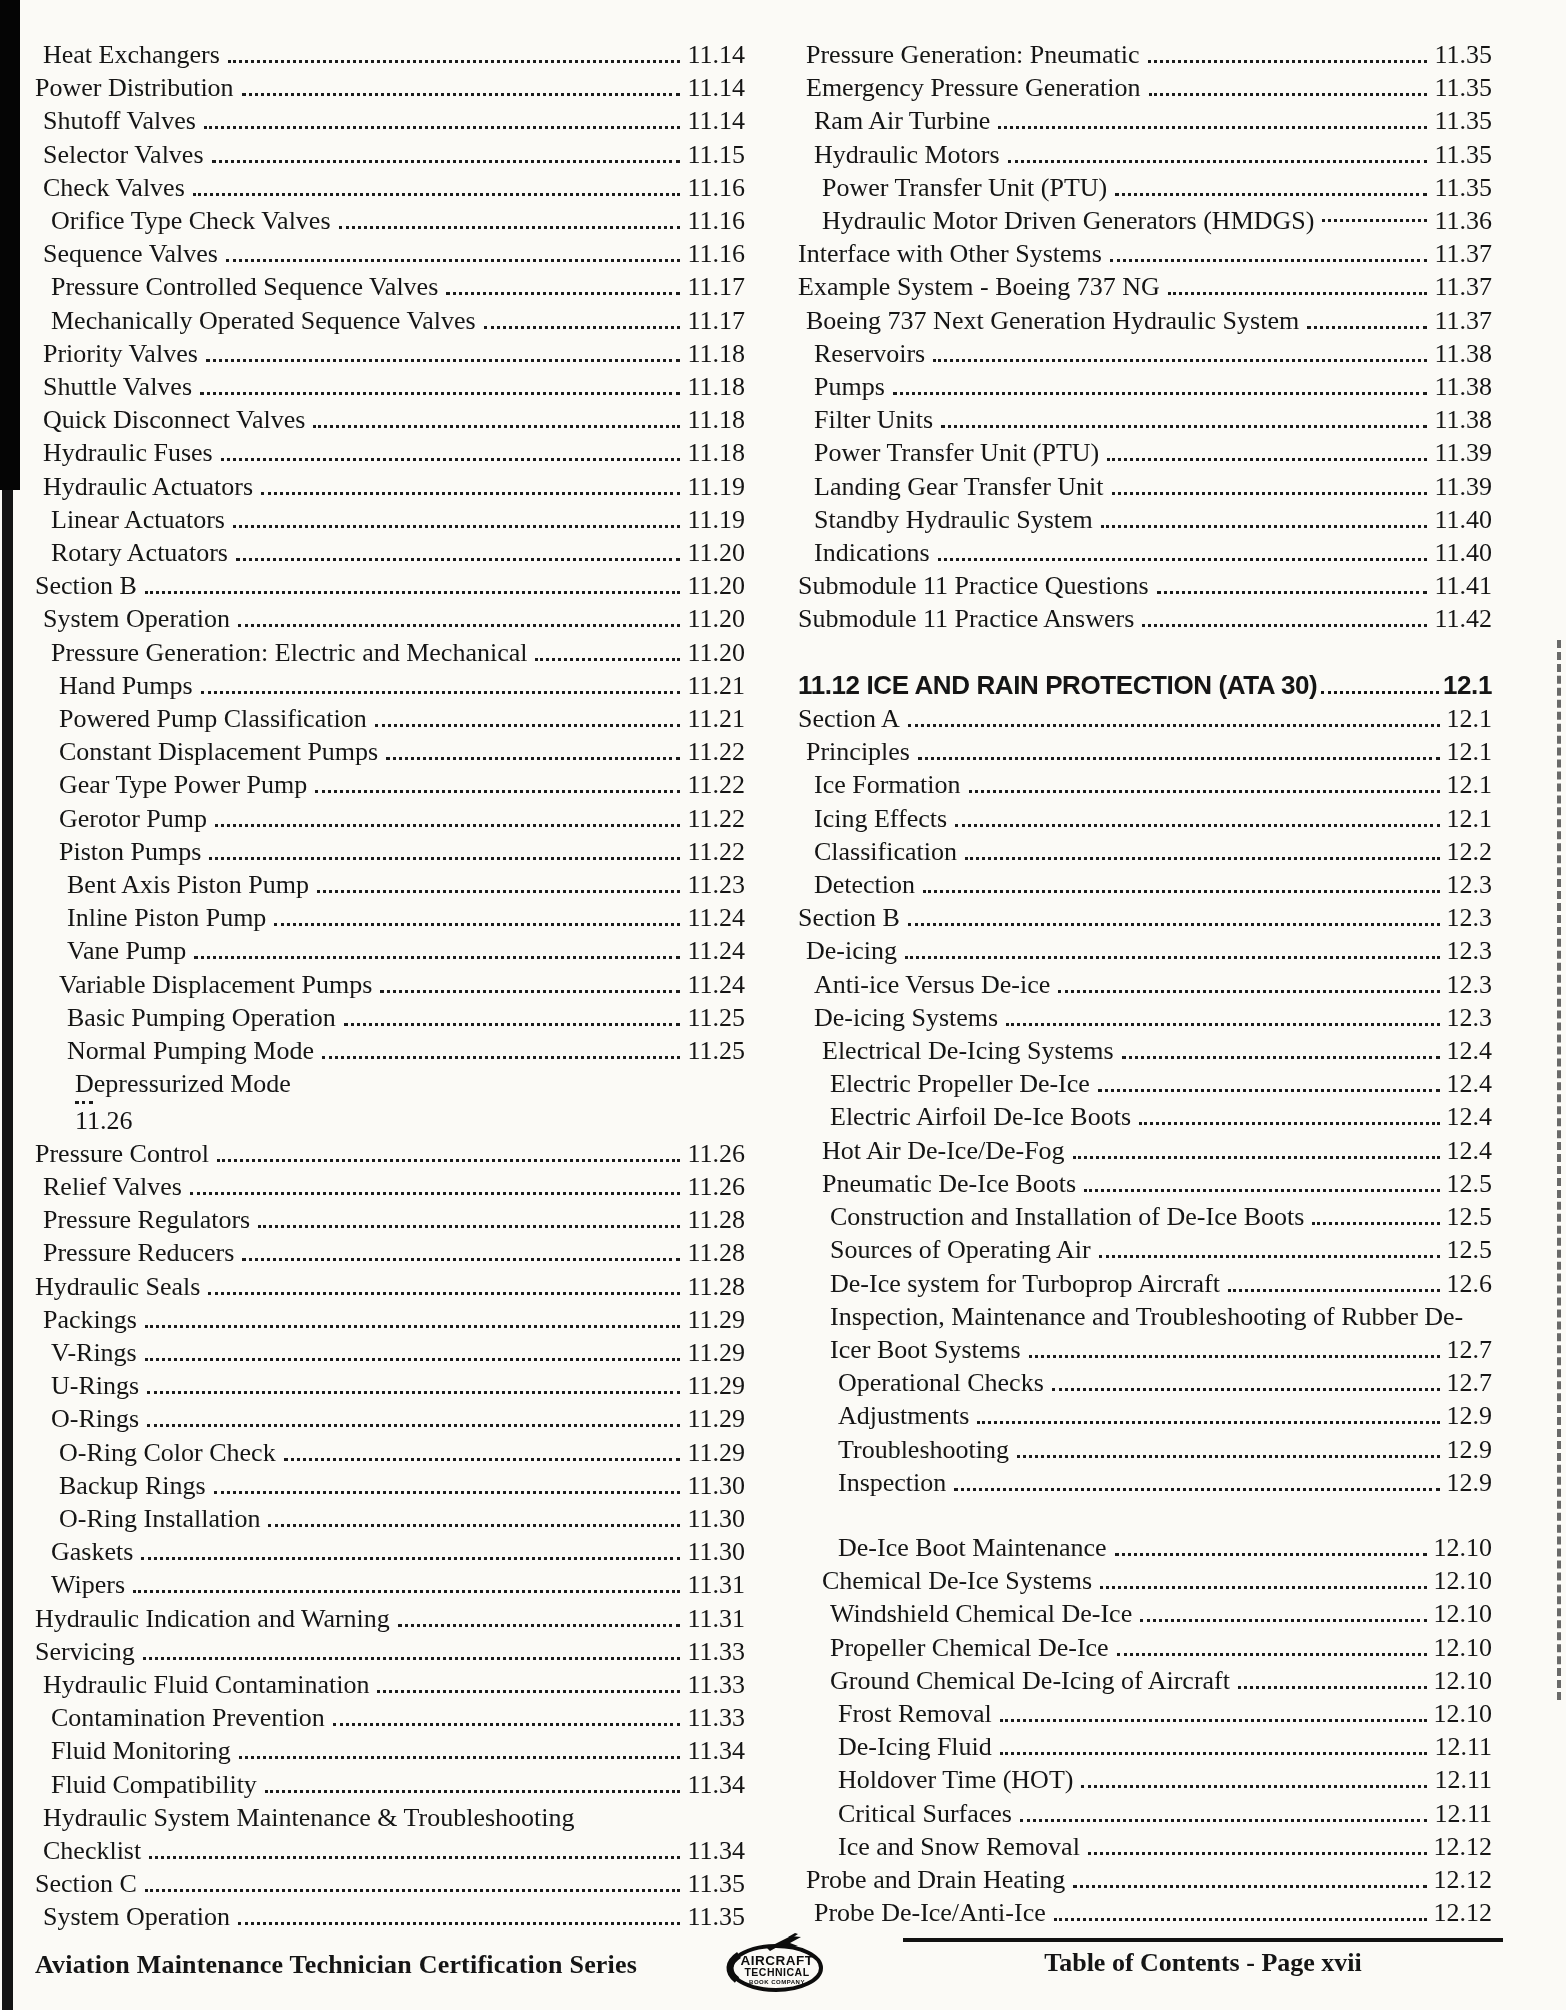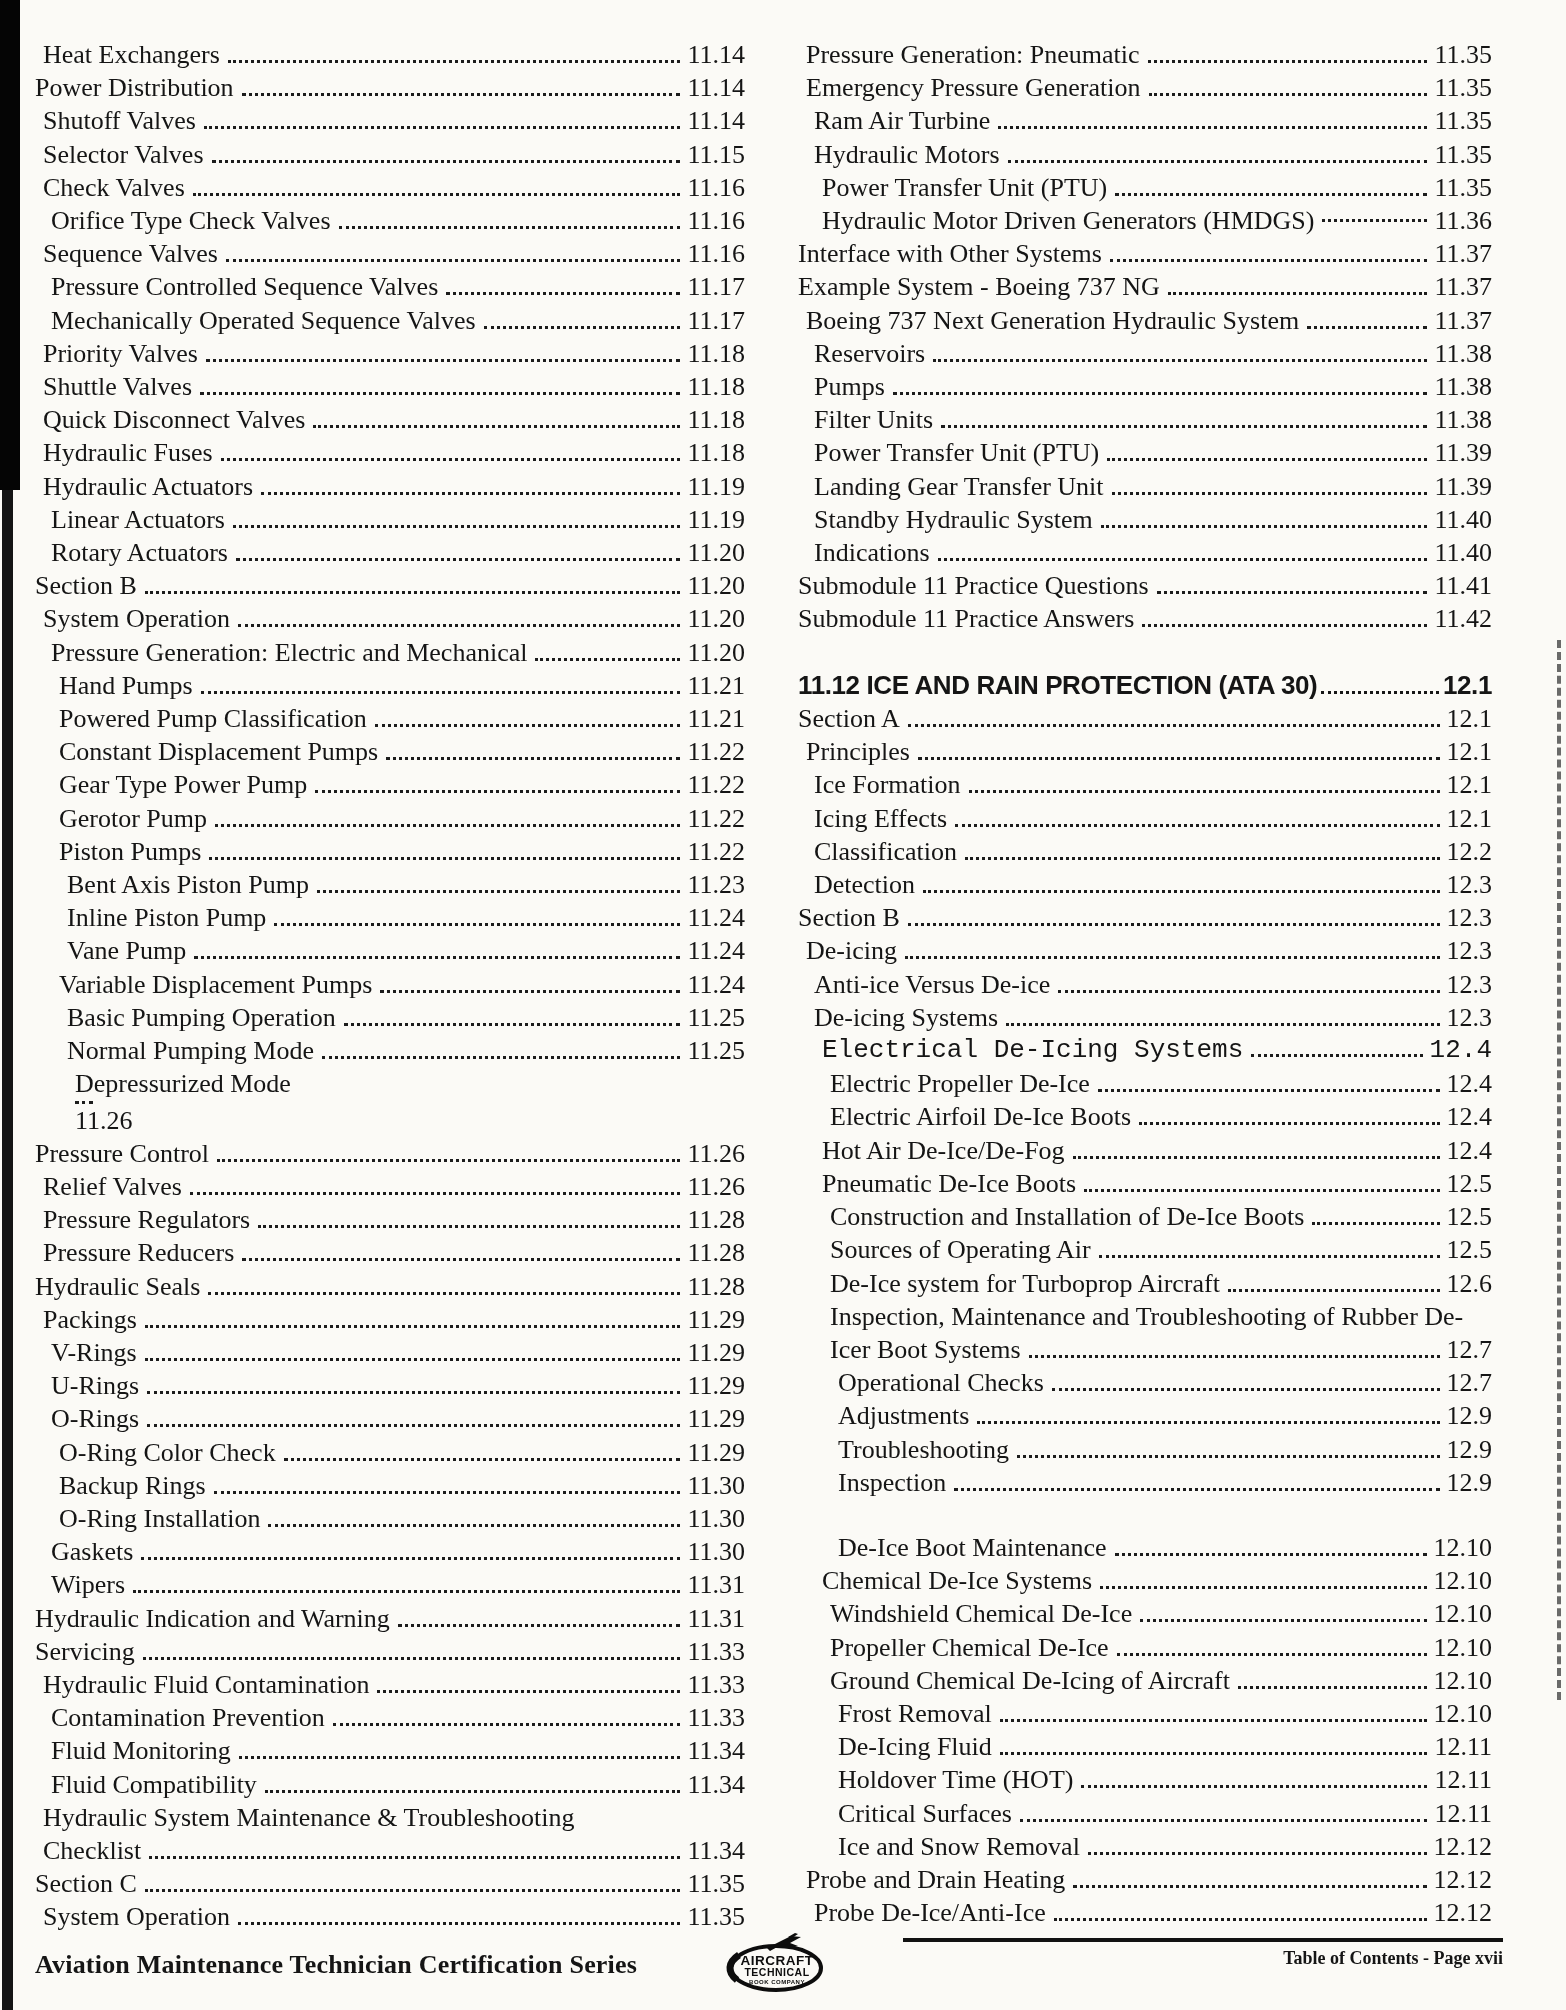--- a/index.html
+++ b/index.html
@@ -28,21 +28,21 @@
   .row.spacer{height:33.2px;}
   .row.heading{
     font-family:"Liberation Sans","DejaVu Sans",sans-serif;
     font-weight:700;font-size:26px;letter-spacing:-0.4px;
   }
   .row.heading .dots{border-bottom:3px dotted #161616;margin:0 4px 2px 4px;}
 
   
   #footer-left{position:absolute;left:35px;top:1950px;font-size:26px;font-weight:700;letter-spacing:.2px;}
   #footer-rule{position:absolute;left:903px;top:1938px;width:600px;height:4px;background:#121212;}
-  #footer-right{position:absolute;left:903px;top:1948px;width:600px;text-align:right;font-size:18px;font-weight:700;}
+  #footer-right{position:absolute;left:903px;top:1948px;width:600px;text-align:center;font-size:26px;font-weight:700;}
   #logo{position:absolute;left:725px;top:1930px;}
   #logo text{font-family:"Liberation Sans","DejaVu Sans",sans-serif;font-weight:700;fill:#0d0d0d;}
 </style>
 </head>
 <body>
 
 <div id="page">
 
   <div class="bind-bar-top"></div>
   <div class="bind-bar-bottom"></div>
@@ -468,21 +468,21 @@
       <div class="row" style="padding-left: 16px;">
         <span class="t">Anti-ice Versus De-ice</span>
         <span class="dots"></span>
         <span class="p">12.3</span>
       </div>
       <div class="row" style="padding-left: 16px;">
         <span class="t">De-icing Systems</span>
         <span class="dots"></span>
         <span class="p">12.3</span>
       </div>
-      <div class="row" style="padding-left: 24px; font-family: Liberation Mono, monospace;">
+      <div class="row" style="padding-left: 24px;">
         <span class="t">Electrical De-Icing Systems</span>
         <span class="dots"></span>
         <span class="p">12.4</span>
       </div>
       <div class="row" style="padding-left: 32px;">
         <span class="t">Electric Propeller De-Ice</span>
         <span class="dots"></span>
         <span class="p">12.4</span>
       </div>
       <div class="row" style="padding-left: 32px;">

